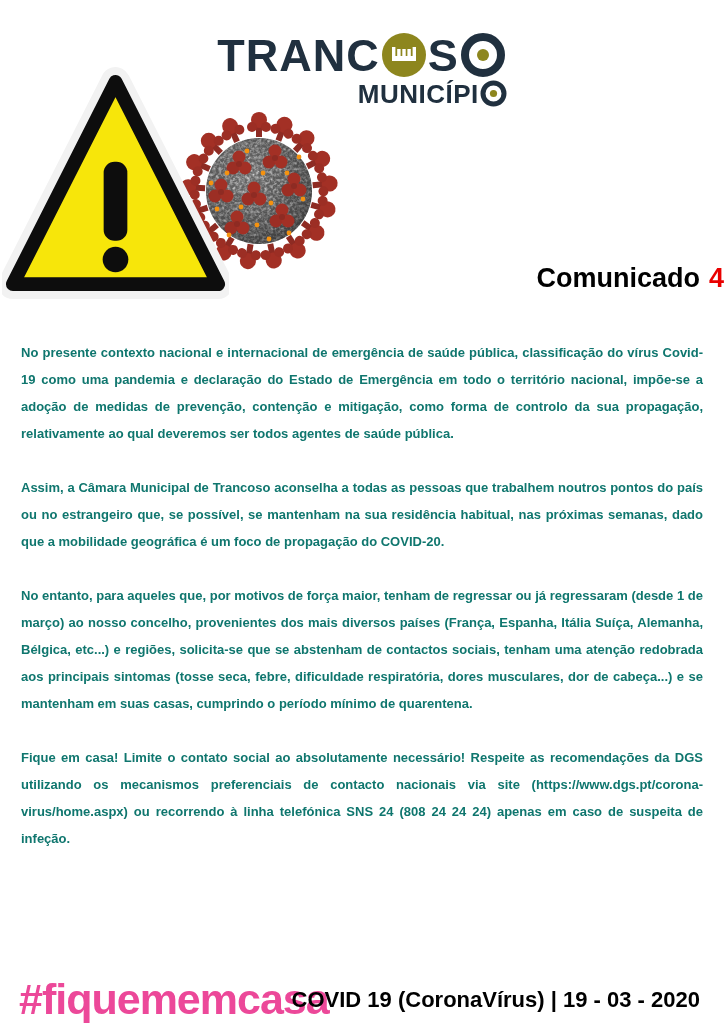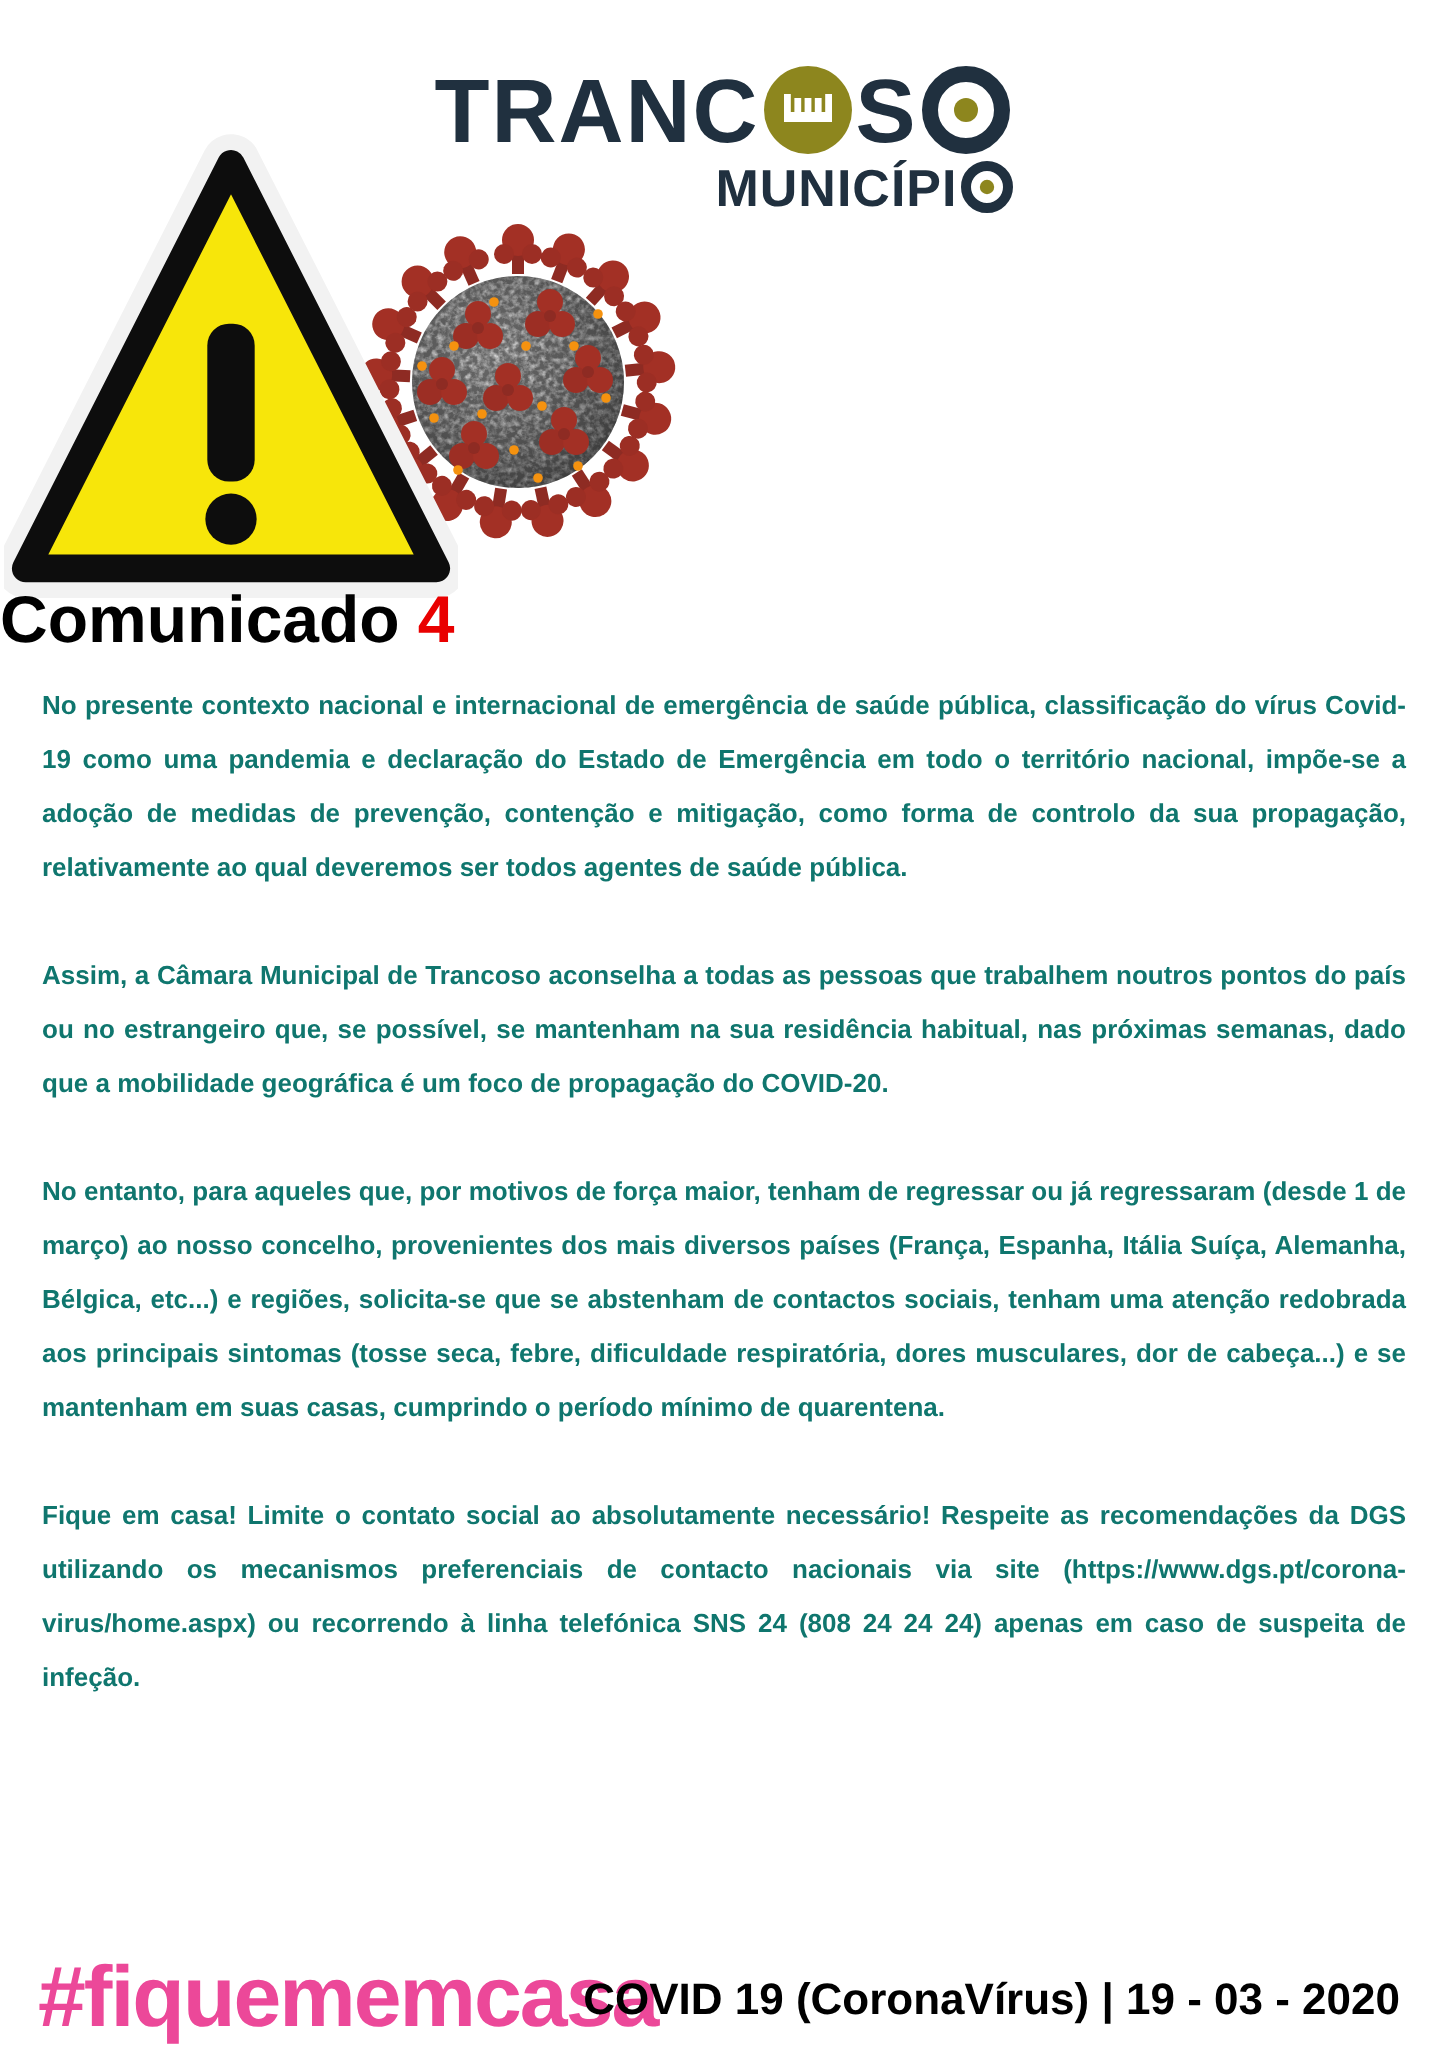--- a/index.html
+++ b/index.html
@@ -16,22 +16,22 @@
   .logo-line2{align-self:flex-end;display:flex;align-items:center;color:#20303f;
     font-weight:bold;font-size:26px;letter-spacing:.5px;line-height:1;margin-top:2px;}
   .logo-line2 svg{margin-left:1px;}
   
   .band{position:absolute;top:116px;left:0;right:0;height:107px;background:#e8101e;z-index:1;}
   .covid-title{position:absolute;right:16px;top:13px;}
   
   .warning{position:absolute;left:2px;top:46px;width:227px;height:242px;z-index:3;}
   .virus{position:absolute;left:178px;top:90px;width:162px;height:162px;z-index:2;}
   
-  .heading{position:absolute;top:272px;left:0;right:0;margin:0;text-align:left;
-    font-size:33px;font-weight:bold;color:#000;line-height:1.1;z-index:4;}
+  .heading{position:absolute;top:244px;left:0;right:0;margin:0;text-align:right;
+    font-size:27px;font-weight:bold;color:#000;line-height:1.1;z-index:4;}
   .heading .num{color:#e90000;margin-left:9px;}
   
   .bodytext{position:absolute;top:319px;left:21px;right:21px;z-index:4;}
   .bodytext p{margin:0 0 27px 0;font-size:13px;line-height:27px;font-weight:bold;
     color:#0f766e;text-align:justify;}
   
   .hashtag{position:absolute;left:19px;top:958px;font-size:43px;font-weight:bold;
     color:#ec4899;line-height:1;letter-spacing:-1px;}
   .footinfo{position:absolute;right:24px;top:969px;font-size:22px;font-weight:bold;
     color:#000000;line-height:1;}

